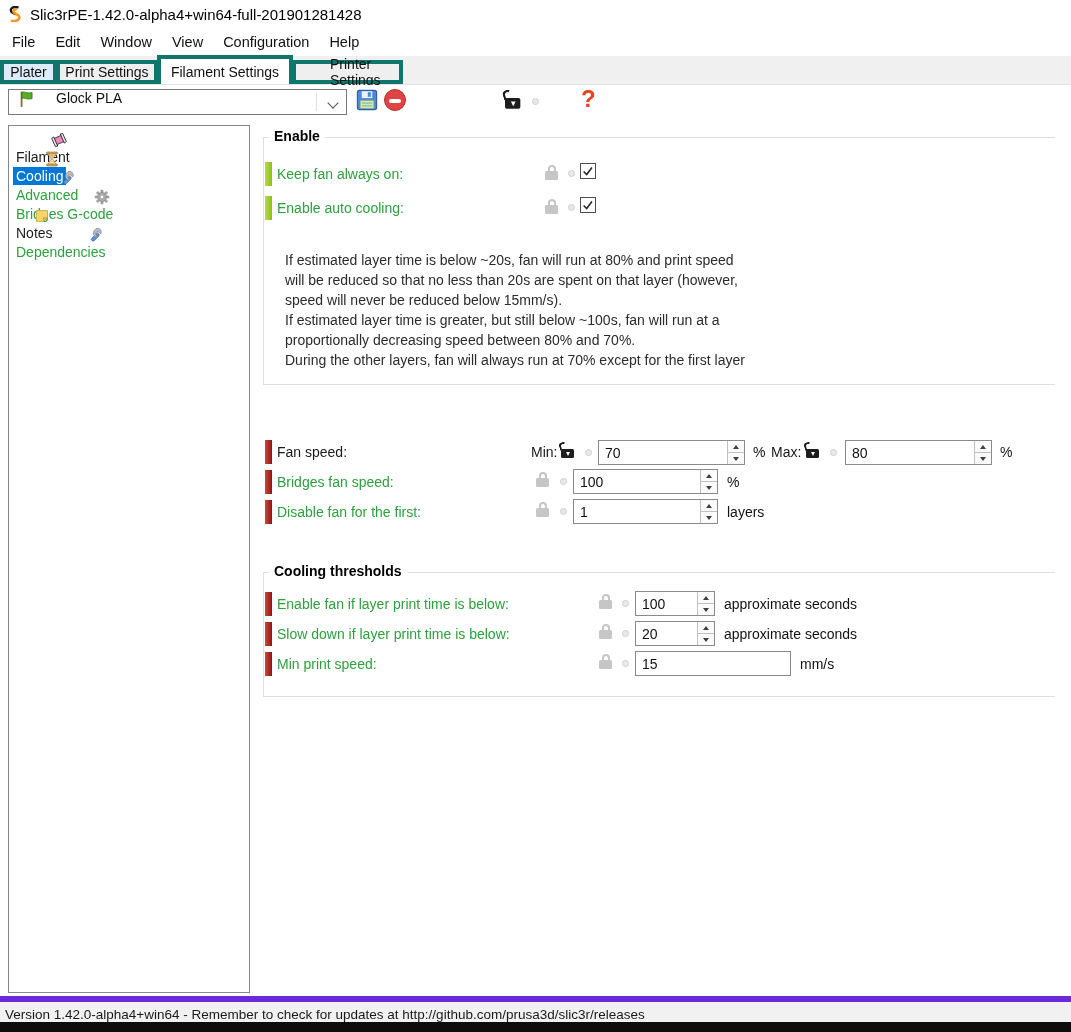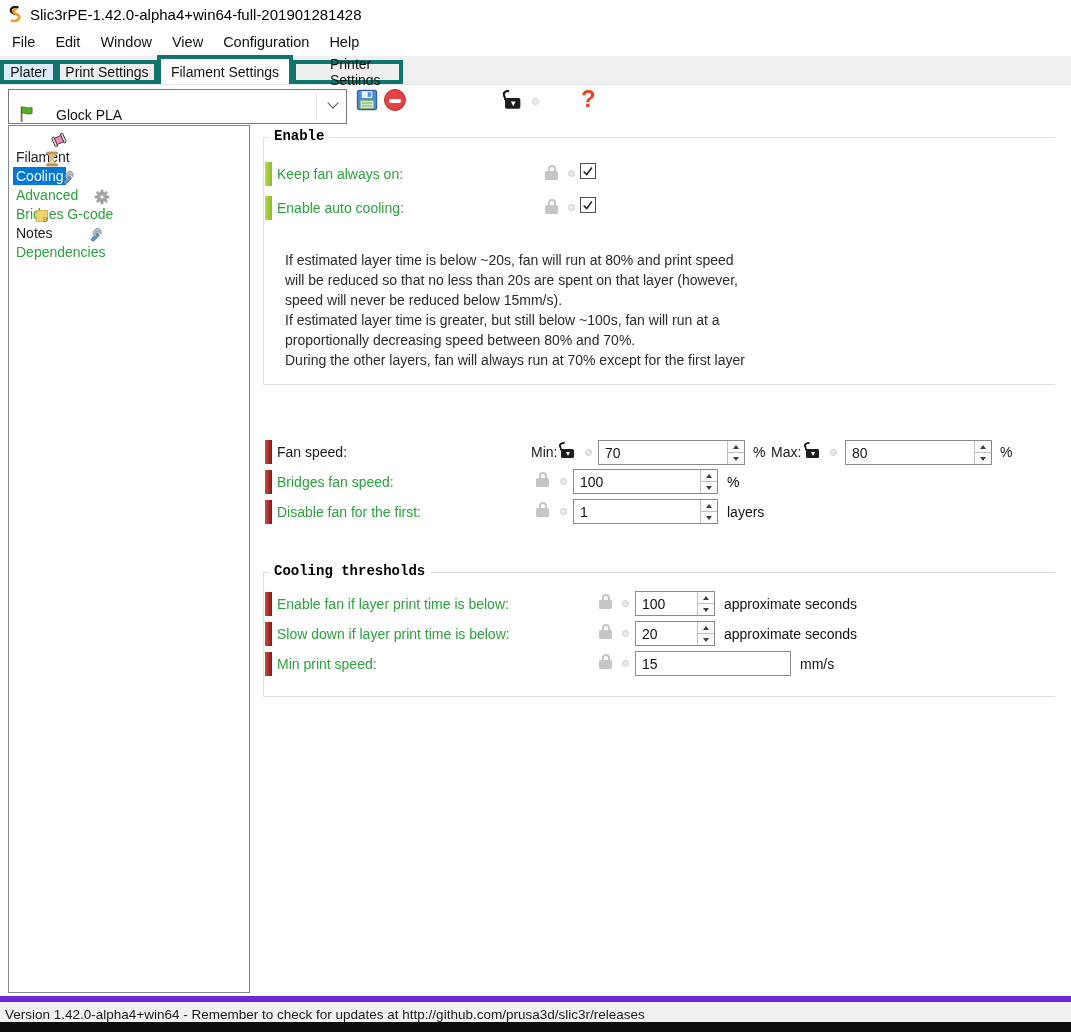--- a/index.html
+++ b/index.html
@@ -20,21 +20,21 @@
 
   
   .tabstrip { position:absolute; top:56px; left:0; right:0; height:29px; background:#f0f0f0; border-bottom:1px solid #e4e4e4; }
   .tab { position:absolute; bottom:0; height:24px; display:flex; align-items:center; justify-content:center;
          font-size:14px; border:4px solid #0f766e; background:#efefef; color:#111; }
   .tab.hoverblue { background:#dcecfa; }
   .tab.active { height:29px; background:#fff; border-bottom:none; z-index:2; }
 
   
   .toolbar { position:absolute; top:85px; left:0; right:0; height:40px; background:#fff; }
-  .combo { position:absolute; left:8px; top:4px; width:339px; height:35px; background:#fff; border:1px solid #7a7a7a; display:flex; align-items:flex-end; }
+  .combo { position:absolute; left:8px; top:4px; width:339px; height:26px; background:#fff; border:1px solid #7a7a7a; display:flex; align-items:flex-start; }
   .combo .flag { margin-left:9px; width:18px; height:18px; }
   .combo .combo-text { margin-left:20px; font-size:14px; color:#111; }
   .combo .combo-sep { position:absolute; right:29px; top:3px; bottom:3px; width:1px; background:#e0e0e0; }
   .combo .chev { position:absolute; right:9px; top:9px; width:8px; height:8px; border-left:1.6px solid #555; border-bottom:1.6px solid #555; transform:rotate(-45deg); }
   .tool-icon { position:absolute; top:4px; width:22px; height:22px; }
   .del-circle { width:22px; height:22px; border-radius:50%; background:#e04343; border:1px solid #b52f2f; position:relative; }
   .del-circle::after { content:""; position:absolute; left:4px; right:4px; top:9px; height:4px; background:#fff; border-radius:2px; }
   .helpmark { position:absolute; left:581px; top:0px; font-size:24px; font-weight:bold; color:#e8431f; }
 
   
@@ -49,21 +49,21 @@
 
   
   .sidepanel { position:absolute; left:8px; top:125px; width:242px; height:868px; background:#fff; border:1px solid #828790; }
   .tree-item { position:absolute; left:4px; display:flex; align-items:flex-end; height:19px; font-size:14px; cursor:default;flex-direction:column; }
   .tree-item .ticon { width:16px; height:16px; margin-right:6px; flex:none; }
   .tree-label { padding:0 3px; line-height:18px; }
   .tree-label.selected { background:#0078d7; color:#fff; }
   .green-text { color:#2da13c; }
 
   
-  .group { position:absolute; left:263px; right:16px; border:1px solid #dfdfdf; border-right:none; background:transparent;font-family:Liberation Mono, monospace; }
+  .group { position:absolute; left:263px; right:16px; border:1px solid #dfdfdf; border-right:none; background:transparent; }
   .group-title { position:absolute; top:-10px; left:5px; background:#fff; padding:0 5px; font-size:14px; font-weight:bold; color:#000; }
 
   .optbar { position:absolute; width:7px; height:24px; }
   .optbar.green { background:linear-gradient(90deg,#b6d94c,#8cbf1f); }
   .optbar.red { background:linear-gradient(90deg,#c84a3f,#8f1414); }
   .optlabel { position:absolute; font-size:14px; }
   .unit { position:absolute; font-size:14px; color:#111; }
 
   .checkbox { position:absolute; width:16px; height:16px; background:#fff; border:1px solid #4d4d4d; }
 

